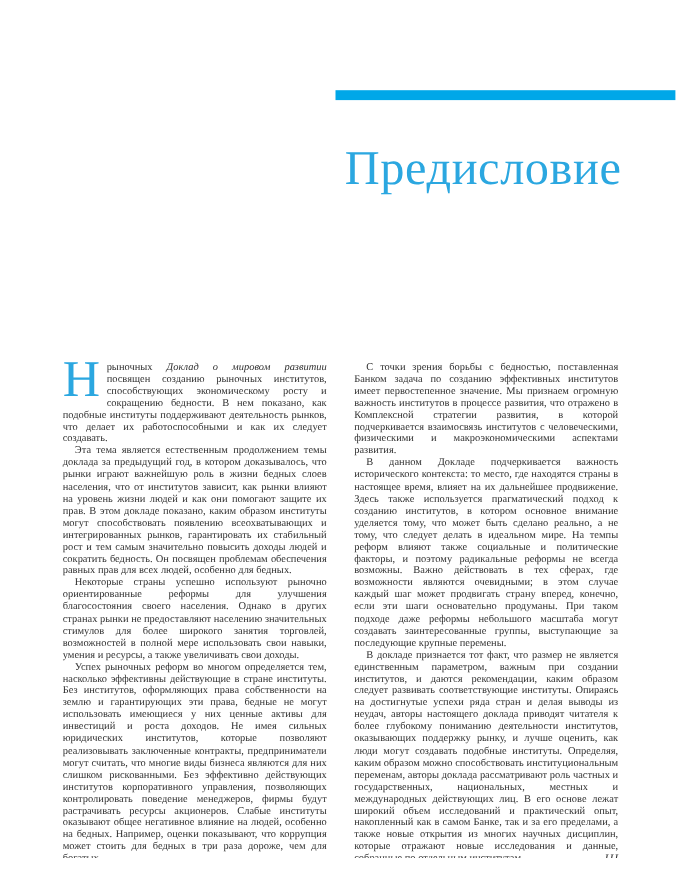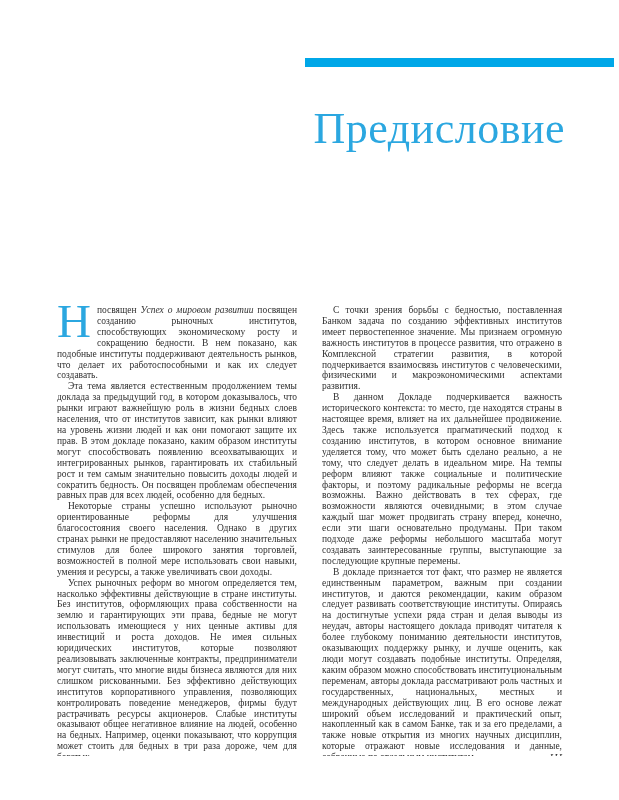--- a/index.html
+++ b/index.html
@@ -8,20 +8,21 @@
     --text-color:#303030;
   }
   html,body{margin:0;padding:0;background:#ffffff;}
   .page{
     position:relative;
     width:619px;height:756px;
     background:#ffffff;
     overflow:hidden;
     font-family:"Liberation Serif","DejaVu Serif",serif;
     color:var(--text-color);
+    margin-top:24px;
   }
   .accent-bar{
     position:absolute;
     left:305px;top:58px;
     width:309px;height:9px;
     background:var(--bar-blue);
   }
   .title{
     position:absolute;
     top:103px;right:54px;
@@ -71,21 +72,21 @@
 
 <div class="page">
 
   <div class="accent-bar"></div>
 
   <h1 class="title">Предисловие</h1>
 
   <div class="columns">
 
     <div class="col col-left">
-      <p class="para first"><span class="dropcap">Н</span><span>посвящен </span><em>Успех о мировом развитии</em><span> посвящен созданию рыночных институтов, способствующих экономическому росту и сокращению бедности. В нем показано, как подобные институты поддерживают деятельность рынков, что делает их работоспособными и как их следует создавать.</span></p>
+      <p class="para first"><span class="dropcap">Н</span><span>рыночных </span><em>Доклад о мировом развитии</em><span> посвящен созданию рыночных институтов, способствующих экономическому росту и сокращению бедности. В нем показано, как подобные институты поддерживают деятельность рынков, что делает их работоспособными и как их следует создавать.</span></p>
       <p class="para indent">Эта тема является естественным продолжением темы доклада за предыдущий год, в котором доказывалось, что рынки играют важнейшую роль в жизни бедных слоев населения, что от институтов зависит, как рынки влияют на уровень жизни людей и как они помогают защите их прав. В этом докладе показано, каким образом институты могут способствовать появлению всеохватывающих и интегрированных рынков, гарантировать их стабильный рост и тем самым значительно повысить доходы людей и сократить бедность. Он посвящен проблемам обеспечения равных прав для всех людей, особенно для бедных.</p>
       <p class="para indent">Некоторые страны успешно используют рыночно ориентированные реформы для улучшения благосостояния своего населения. Однако в других странах рынки не предоставляют населению значительных стимулов для более широкого занятия торговлей, возможностей в полной мере использовать свои навыки, умения и ресурсы, а также увеличивать свои доходы.</p>
       <p class="para indent">Успех рыночных реформ во многом определяется тем, насколько эффективны действующие в стране институты. Без институтов, оформляющих права собственности на землю и гарантирующих эти права, бедные не могут использовать имеющиеся у них ценные активы для инвестиций и роста доходов. Не имея сильных юридических институтов, которые позволяют реализовывать заключенные контракты, предприниматели могут считать, что многие виды бизнеса являются для них слишком рискованными. Без эффективно действующих институтов корпоративного управления, позволяющих контролировать поведение менеджеров, фирмы будут растрачивать ресурсы акционеров. Слабые институты оказывают общее негативное влияние на людей, особенно на бедных. Например, оценки показывают, что коррупция может стоить для бедных в три раза дороже, чем для богатых.</p>
     </div>
 
     <div class="col col-right">
       <p class="para indent">С точки зрения борьбы с бедностью, поставленная Банком задача по созданию эффективных институтов имеет первостепенное значение. Мы признаем огромную важность институтов в процессе развития, что отражено в Комплексной стратегии развития, в которой подчеркивается взаимосвязь институтов с человеческими, физическими и макроэкономическими аспектами развития.</p>
       <p class="para indent">В данном Докладе подчеркивается важность исторического контекста: то место, где находятся страны в настоящее время, влияет на их дальнейшее продвижение. Здесь также используется прагматический подход к созданию институтов, в котором основное внимание уделяется тому, что может быть сделано реально, а не тому, что следует делать в идеальном мире. На темпы реформ влияют также социальные и политические факторы, и поэтому радикальные реформы не всегда возможны. Важно действовать в тех сферах, где возможности являются очевидными; в этом случае каждый шаг может продвигать страну вперед, конечно, если эти шаги основательно продуманы. При таком подходе даже реформы небольшого масштаба могут создавать заинтересованные группы, выступающие за последующие крупные перемены.</p>
       <p class="para indent">В докладе признается тот факт, что размер не является единственным параметром, важным при создании институтов, и даются рекомендации, каким образом следует развивать соответствующие институты. Опираясь на достигнутые успехи ряда стран и делая выводы из неудач, авторы настоящего доклада приводят читателя к более глубокому пониманию деятельности институтов, оказывающих поддержку рынку, и лучше оценить, как люди могут создавать подобные институты. Определяя, каким образом можно способствовать институциональным переменам, авторы доклада рассматривают роль частных и государственных, национальных, местных и международных действующих лиц. В его основе лежат широкий объем исследований и практический опыт, накопленный как в самом Банке, так и за его пределами, а также новые открытия из многих научных дисциплин, которые отражают новые исследования и данные, собранные по отдельным институтам.</p>
       <p class="para indent">На основе анализа указанных многочисленных источников в докладе обосновываются четыре основных выво-</p>

